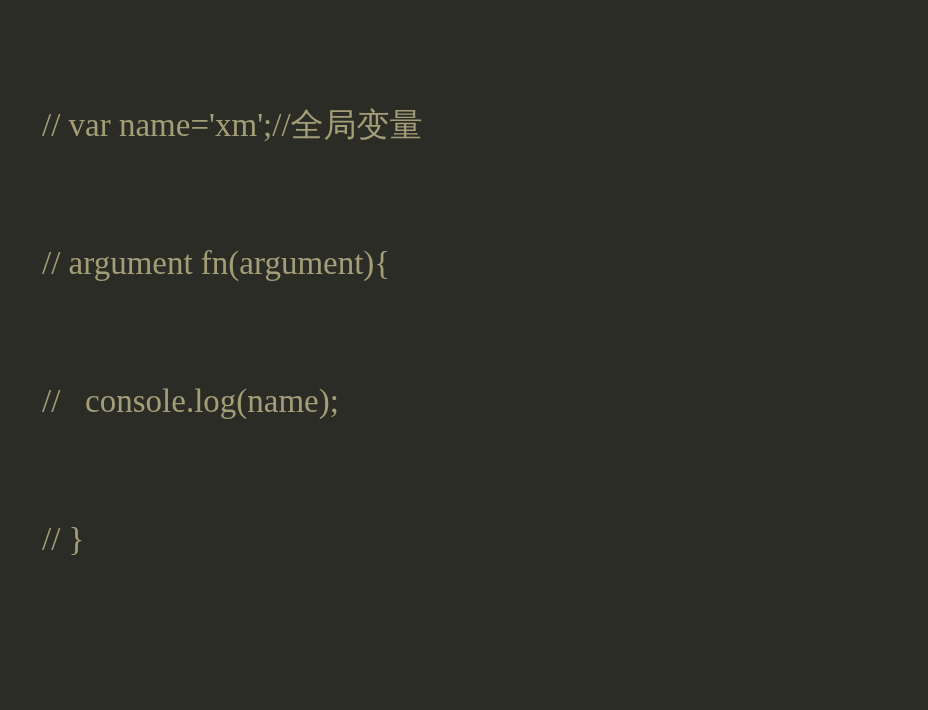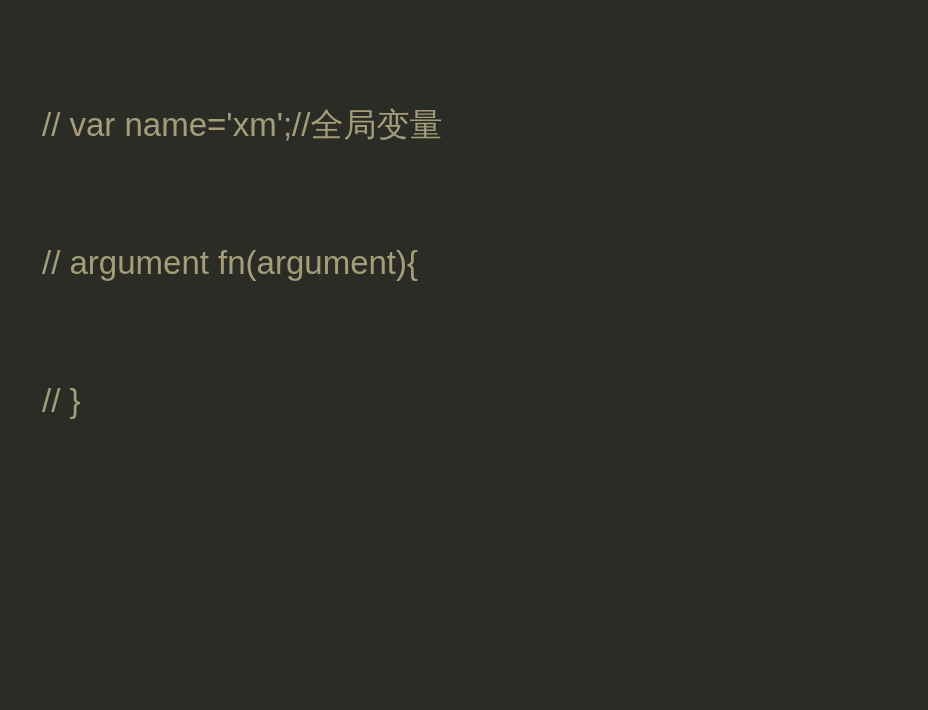--- a/index.html
+++ b/index.html
@@ -8,36 +8,37 @@
     width: 928px;
     height: 710px;
     background: #2b2c25;
     overflow: hidden;
   }
   .editor {
     box-sizing: border-box;
     width: 928px;
     height: 710px;
     padding: 10px 16px 0 42px;
-    font-family: Liberation Sans, sans-serif;
+    font-family: Liberation Serif, serif;
     font-size: 33px;
     line-height: 46px;
     white-space: pre;
     color: #a39e77;
   }
   .code-line {
     display: block;
   }
 </style>
 </head>
 <body>
 
 <div class="editor">
   <span class="code-line">// var name='xm';//全局变量</span>
   <span class="code-line">// argument fn(argument){</span>
+  <span class="code-line">//   console.log(name);</span>
   <span class="code-line">// }</span>
   
   <span class="code-line"></span>
   
   
   
   
   
   
 </div>

